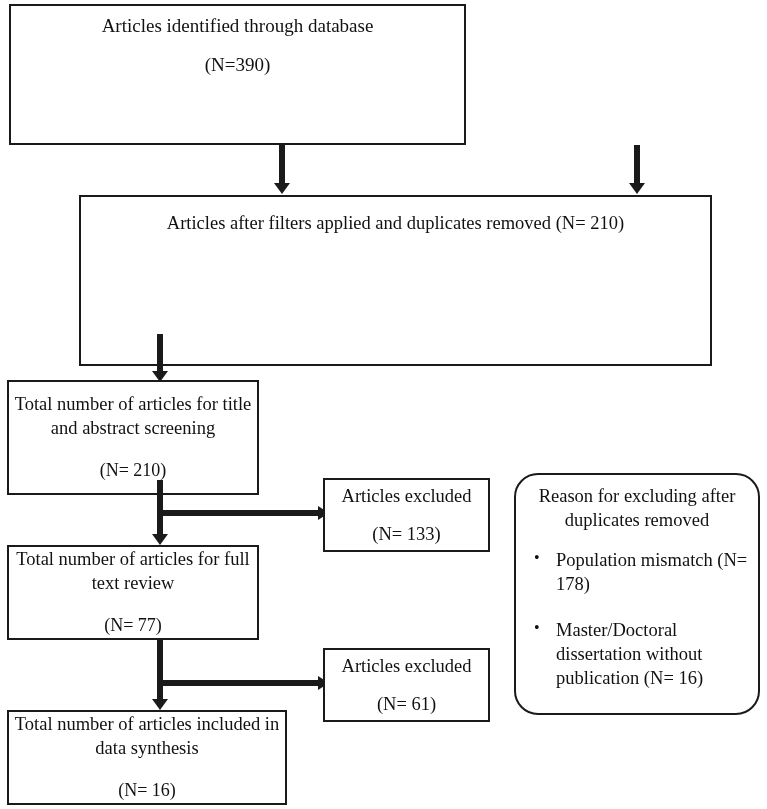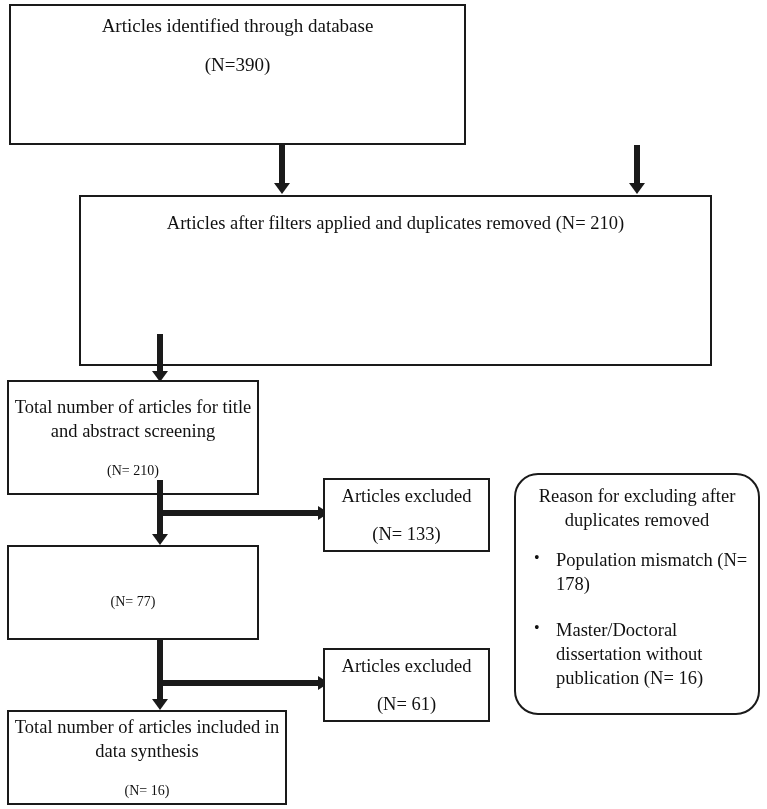--- a/index.html
+++ b/index.html
@@ -75,21 +75,21 @@
   #box-filters .criteria {
     font-size: 18.5px;
     margin-top: 20px;
     line-height: 1.32;
   }
   
   #box-screening { left: 7px; top: 380px; width: 252px; height: 115px; }
   #box-fulltext  { left: 7px; top: 545px; width: 252px; height: 95px; }
   #box-included  { left: 7px; top: 710px; width: 280px; height: 95px; }
   .stage .hdr { font-size: 18.5px; }
-  .stage .ncount { font-size: 14px; margin-top: 19px; }
+  .stage .ncount { font-size: 18px; margin-top: 19px; }
   
   #box-excluded-1 { left: 323px; top: 478px; width: 167px; height: 74px; }
   #box-excluded-2 { left: 323px; top: 648px; width: 167px; height: 74px; }
   .excluded .hdr { font-size: 18.5px; }
   .excluded .ncount { font-size: 18.5px; margin-top: 13px; }
   
   #box-reason {
     left: 514px; top: 473px; width: 246px; height: 242px;
     justify-content: flex-start;
     align-items: stretch;
@@ -168,20 +168,21 @@
   <div class="arrow-down" style="left:152px; top:534px;"></div>
   <div class="hline" style="left:163px; top:510px; width:162px; height:6px;"></div>
   <div class="arrow-right" style="left:318px; top:506px;"></div>
 
   <div class="box excluded" id="box-excluded-1">
     <span class="txt hdr">Articles excluded</span>
     <span class="txt ncount">(N= 133)</span>
   </div>
 
   <div class="box stage" id="box-fulltext">
+    <span class="txt hdr">Total number of articles for full text review</span>
     <span class="txt ncount">(N= 77)</span>
   </div>
 
   <div class="vline" style="left:157px; top:640px; width:6px; height:60px;"></div>
   <div class="arrow-down" style="left:152px; top:699px;"></div>
   <div class="hline" style="left:163px; top:680px; width:162px; height:6px;"></div>
   <div class="arrow-right" style="left:318px; top:676px;"></div>
 
   <div class="box excluded" id="box-excluded-2">
     <span class="txt hdr">Articles excluded</span>

